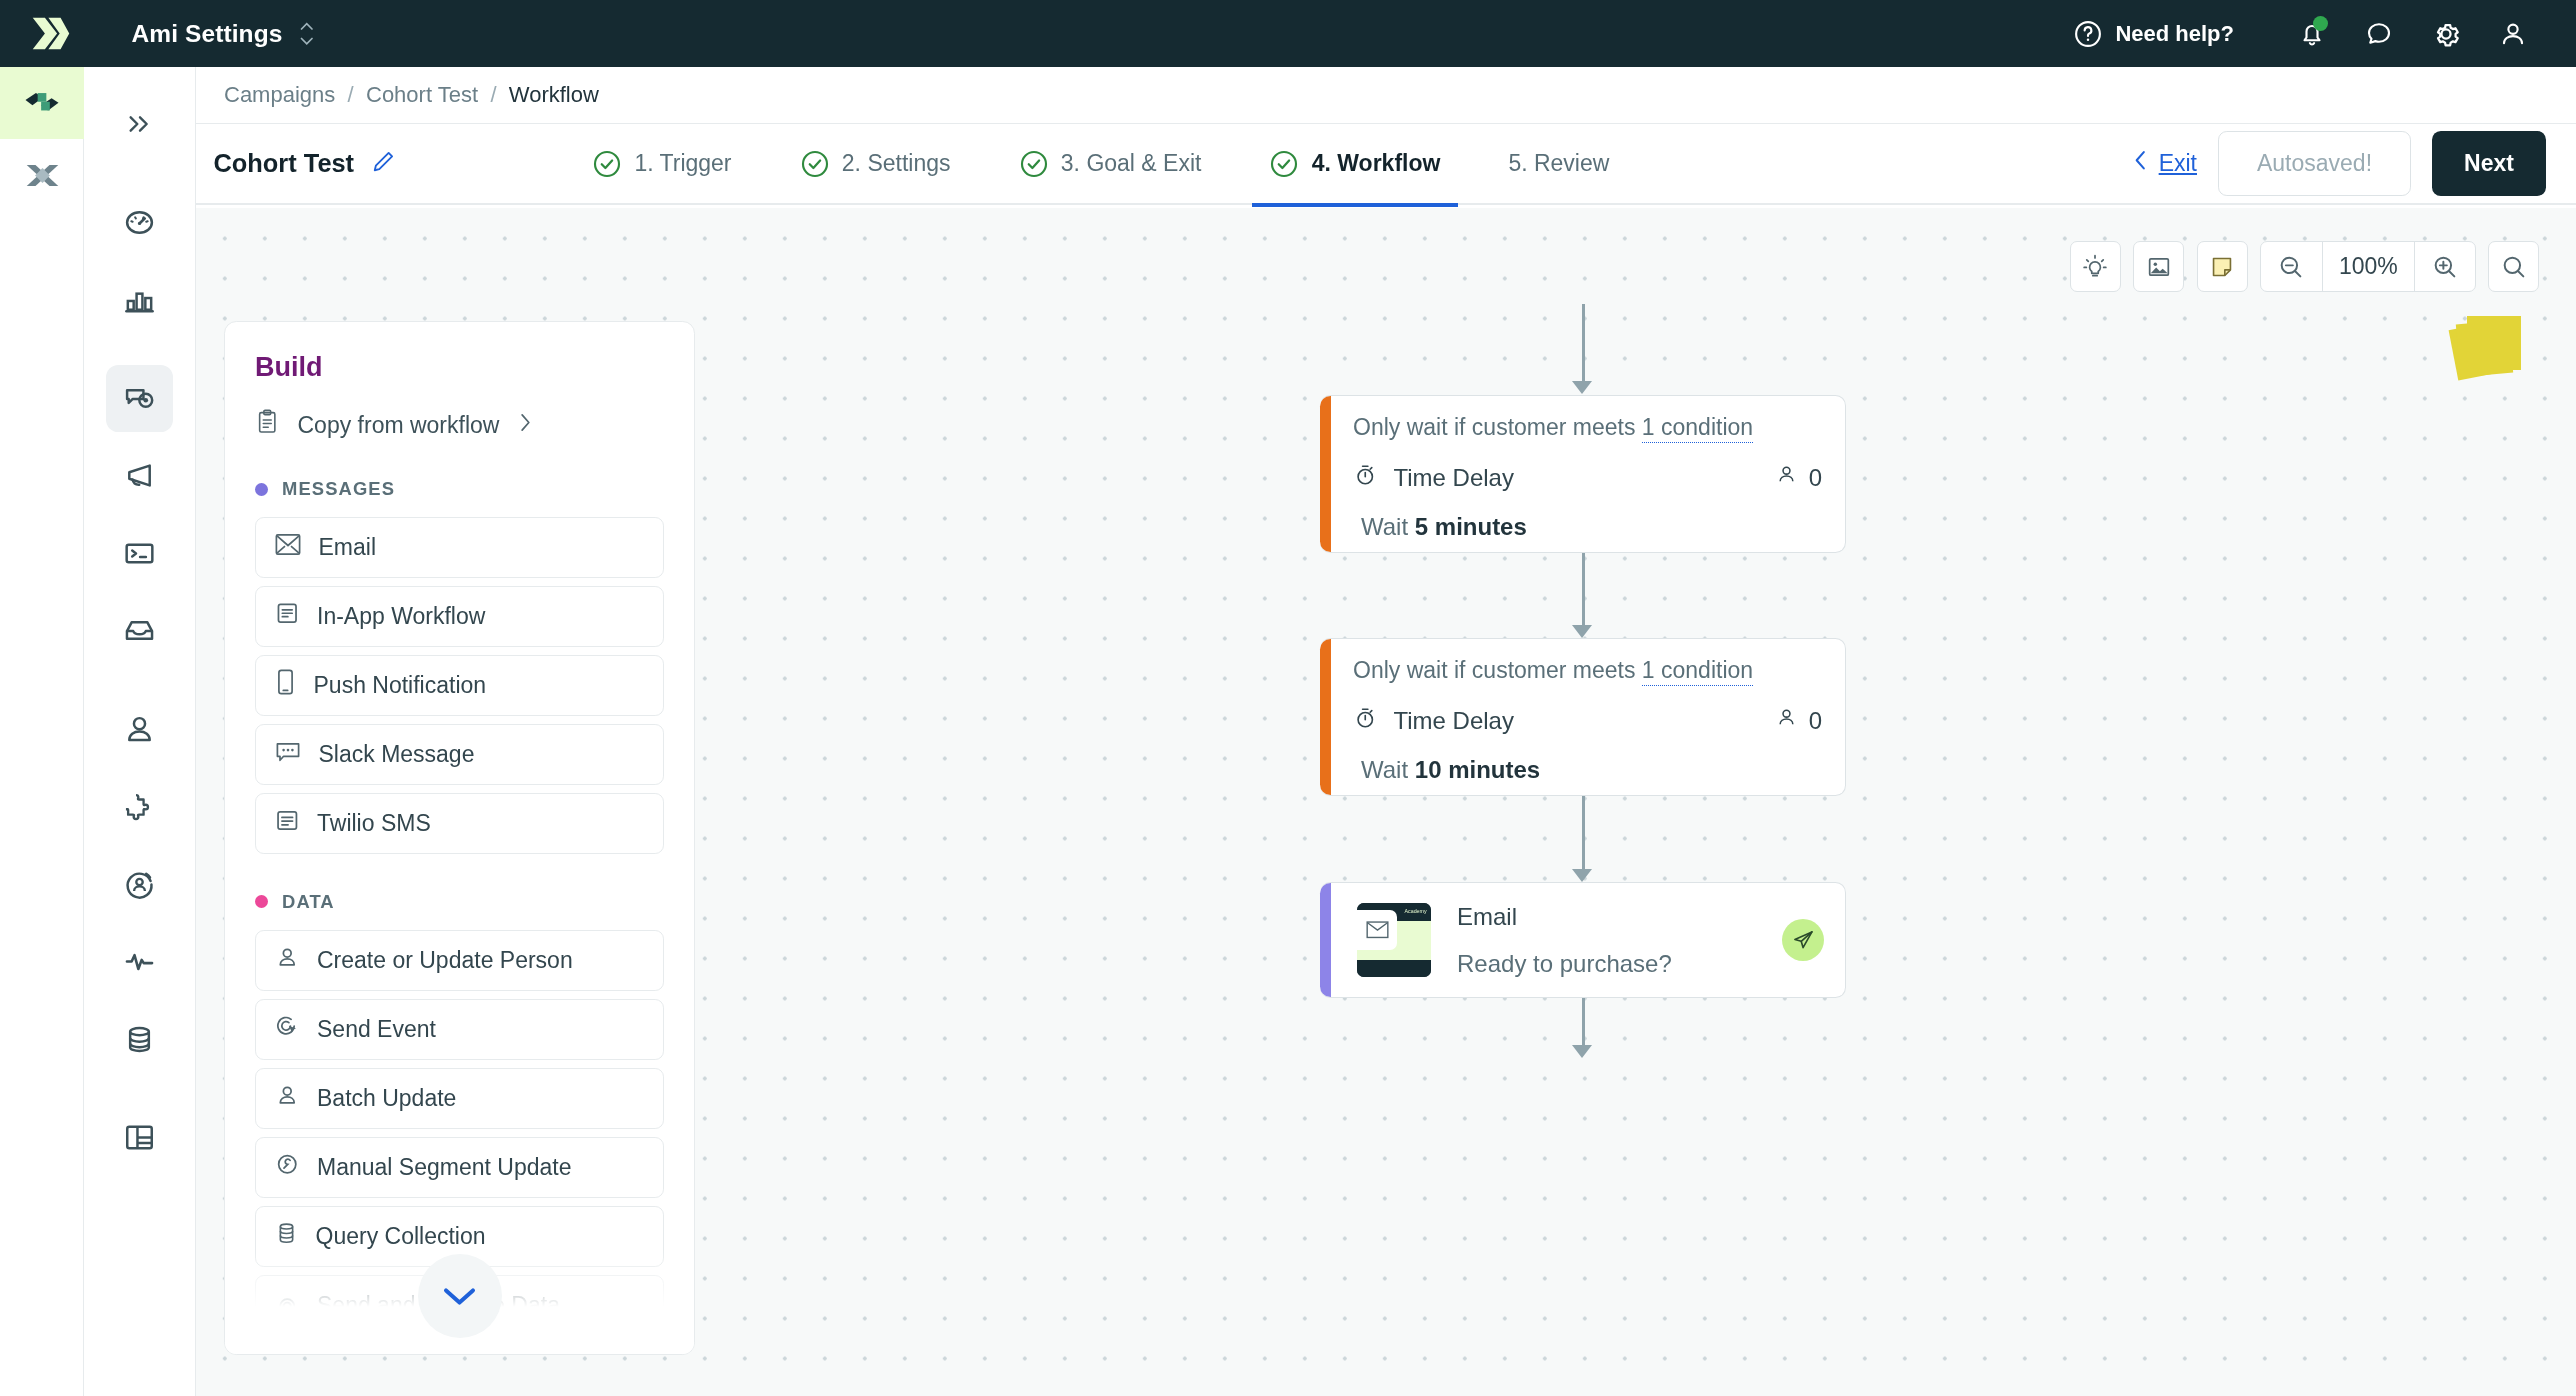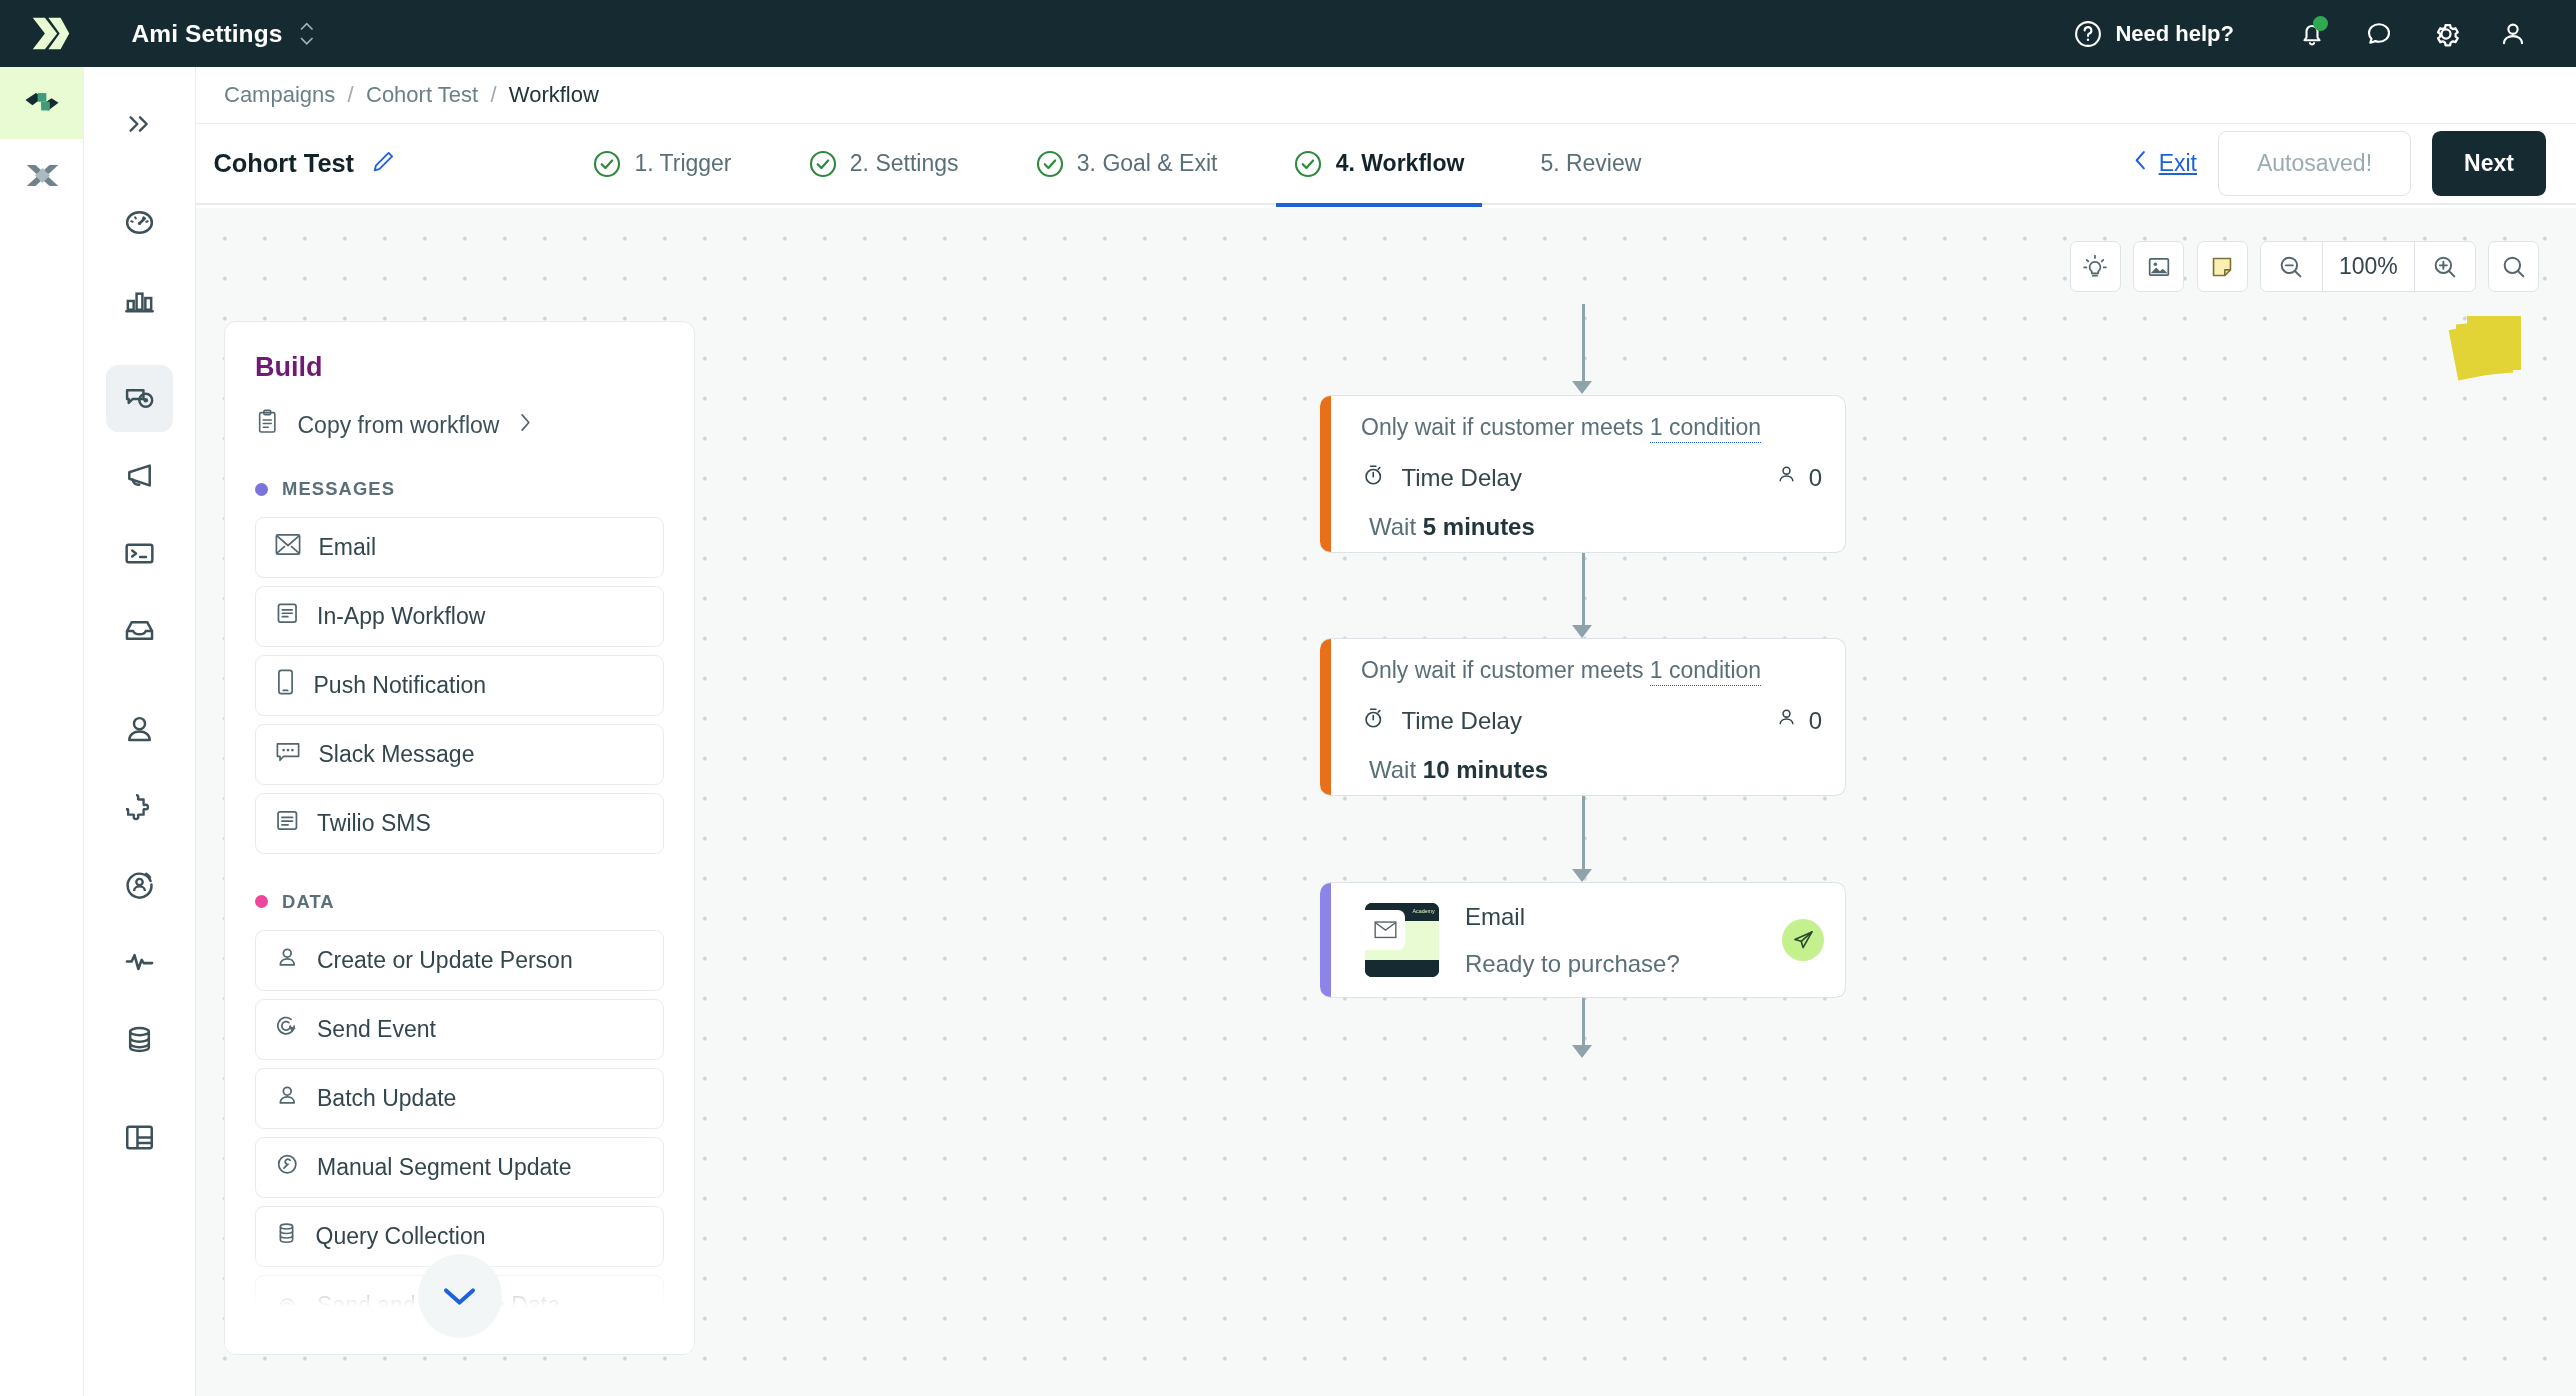--- a/index.html
+++ b/index.html
@@ -49,21 +49,21 @@
     font-size:22px; color:#6b7f88; gap:12.3px;
   }
   #breadcrumb .crumb-sep { color:#9aabb3; }
   #breadcrumb .crumb-current { color:#22343c; }
   #subheader {
     height:82px; border-top:0.9px solid #e7ebed; border-bottom:2.6px solid #e7ebed;
     display:flex; align-items:center; padding:0 30px 0 17.5px; position:relative;
   }
   #title-wrap { display:flex; align-items:center; gap:16px; }
   #page-title { font-size:25.4px; font-weight:bold; color:#13232b; }
-  #steps { display:flex; align-items:center; gap:16px; margin-left:166px; height:82px; }
+  #steps { display:flex; align-items:center; gap:8px; margin-left:166px; height:82px; }
   .step { display:flex; align-items:center; gap:12.3px; font-size:23px; color:#5a6f78; padding:0 30px; height:82px; position:relative; }
   .step.active { color:#13232b; font-weight:bold; }
   .step.active::after {
     content:""; position:absolute; left:12.3px; right:12.3px; bottom:-2.6px; height:4.4px; background:#1f61d9;
   }
   .check { width:30px; height:30px; }
   .headright { margin-left:auto; display:flex; align-items:center; gap:21px; }
   #exit-link { display:flex; align-items:center; gap:8.8px; color:#1f61d9; font-size:23px; }
   #exit-link .lbl { text-decoration:underline; }
   #autosaved {
@@ -95,21 +95,21 @@
     margin:8px 30px 0 30px; height:61px; border:0.9px solid #e7ebed; border-radius:8.8px;
     display:flex; align-items:center; gap:17.5px; padding-left:19px; font-size:23px; color:#33464e; background:#fff;
   }
   #scroll-more {
     position:absolute; left:50%; transform:translateX(-50%); bottom:16px;
     width:84px; height:84px; border-radius:50%; background:#f3f6f7;
     display:flex; align-items:center; justify-content:center;
   }
   #panel-fade { position:absolute; left:0; right:0; bottom:0; height:105px; background:linear-gradient(to bottom, rgba(255,255,255,0), #fff 55%); }
   
-  .node { position:absolute; background:#fff; border:0.9px solid #dde3e6; border-radius:10.5px;padding-left:8px; }
+  .node { position:absolute; background:#fff; border:0.9px solid #dde3e6; border-radius:10.5px; }
   #node-trigger { left:1124px; top:203px; width:526px; height:123px; padding:19px 23px; }
   .node-hdr { display:flex; align-items:center; gap:16px; font-size:24px; color:#33464e; }
   #trigger-chip {
     margin-top:17.5px; display:inline-flex; align-items:center; gap:14px;
     border:0.9px solid #dde3e6; border-radius:8px; background:#f9fbfb;
     height:53px; padding:0 21px; font-size:24px; font-weight:bold; color:#22343c;
   }
   .delay-node { left:1124px; top:0; width:526px; height:158px; border-left:0; }
   .delay-node .accent { position:absolute; left:0; top:0; bottom:0; width:10.5px; background:#e8701a; border-radius:10.5px 0 0 10.5px; }
   .delay-inner { padding:17.5px 23px 0 33px; }

